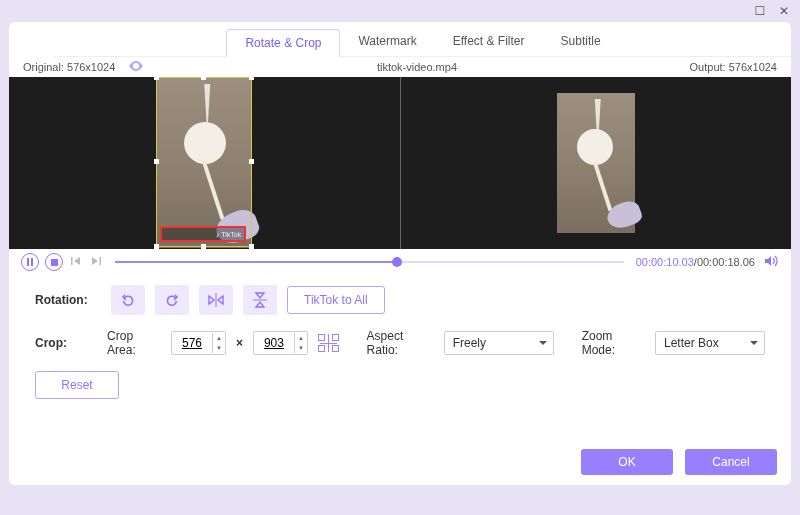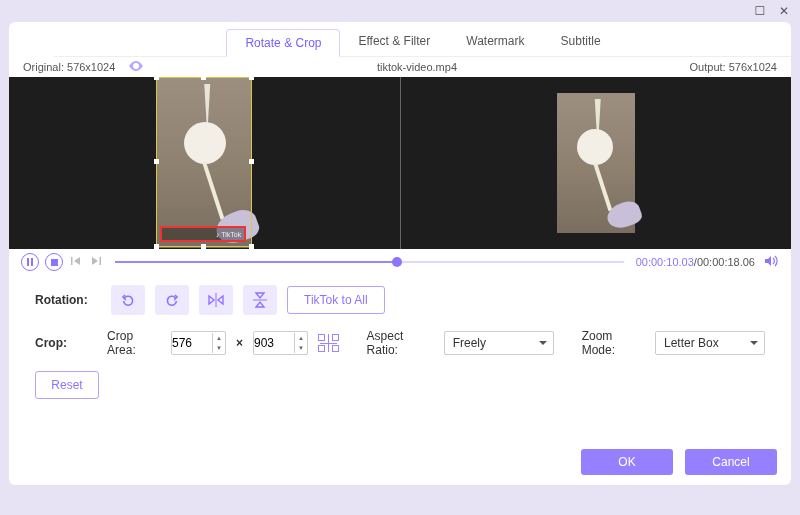--- a/index.html
+++ b/index.html
@@ -39,21 +39,21 @@
   .timeinfo { color: #555; }
   .timeinfo .cur { color: #8f73ff; }
   .vol { color: #8f73ff; font-size: 14px; margin-left: 4px; }
   .panel { padding: 10px 26px; font-size: 12px; color: #333; }
   .row { display: flex; align-items: center; gap: 10px; margin-bottom: 14px; }
   .lbl { font-weight: 600; width: 66px; }
   .iconbtn { width: 34px; height: 30px; background: #efe9ff; color: #8f73ff; display: flex; align-items: center; justify-content: center; border-radius: 3px; cursor: pointer; font-size: 14px; }
   .outlinebtn { height: 28px; border: 1px solid #b7a2ff; color: #8f73ff; padding: 0 16px; border-radius: 3px; display: flex; align-items: center; cursor: pointer; font-size: 12px; background: #fff; }
   .field { display: flex; align-items: center; gap: 4px; }
   .spin { display: flex; align-items: center; border: 1px solid #ccc; height: 24px; border-radius: 2px; }
-  .spin input { width: 40px; border: none; text-align: left; font-size: 12px; height: 22px; outline: none; }
+  .spin input { width: 40px; border: none; text-align: center; font-size: 12px; height: 22px; outline: none; text-decoration: underline; }
   .spinbtns { display: flex; flex-direction: column; border-left: 1px solid #ccc; }
   .spinbtns span { font-size: 6px; color: #666; padding: 0 3px; line-height: 10px; cursor: pointer; }
   .mult { font-weight: 600; color: #333; }
   .centercross { width: 22px; height: 22px; position: relative; cursor: pointer; }
   .centercross::before, .centercross::after { content: ""; position: absolute; background: #9d85ff; }
   .centercross::before { left: 50%; top: 2px; bottom: 2px; width: 1px; }
   .centercross::after { top: 50%; left: 2px; right: 2px; height: 1px; }
   .centercross .sq { position: absolute; border: 1px solid #9d85ff; width: 7px; height: 7px; }
   .centercross .sq.a { left: 0; top: 2px; } .centercross .sq.b { right: 0; top: 2px; }
   .centercross .sq.c { left: 0; bottom: 2px; } .centercross .sq.d { right: 0; bottom: 2px; }
@@ -69,22 +69,22 @@
 <div class="window">
   <div class="titlebar">
     <span class="winbtn">☐</span>
     <span class="winbtn">✕</span>
   </div>
 
   <div class="content">
 
     <div class="tabs">
       <div class="tab active">Rotate &amp; Crop</div>
+      <div class="tab">Watermark</div>
       <div class="tab">Effect &amp; Filter</div>
-      <div class="tab">Watermark</div>
       <div class="tab">Subtitle</div>
     </div>
 
     <div class="infobar">
       <div>
         <span>Original: 576x1024</span>
         <span class="eye">
           <svg width="16" height="10" viewBox="0 0 16 10">
               <path d="M8 0C4 0 1 5 1 5s3 5 7 5 7-5 7-5-3-5-7-5zm0 8a3 3 0 110-6 3 3 0 010 6z" fill="#b8a8ff"></path>
               <circle cx="8" cy="5" r="1.5" fill="#fff"></circle>
@@ -225,21 +225,21 @@
             <div class="sq c"></div>
             <div class="sq d"></div>
         </div>
         <span style="margin-left:18px">Aspect Ratio:</span>
         <div class="sel">Freely</div>
         <span style="margin-left:18px">Zoom Mode:</span>
         <div class="sel">Letter Box</div>
       </div>
 
       <div class="row">
-        <span class="outlinebtn" style="width:64px;justify-content:center">Reset</span>
+        <span class="outlinebtn" style="width:84px;justify-content:center">Reset</span>
       </div>
     </div>
 
     <div class="footer">
       <div class="btn">OK</div>
       <div class="btn">Cancel</div>
     </div>
   </div>
   <div class="bottombar"></div>
 </div>

